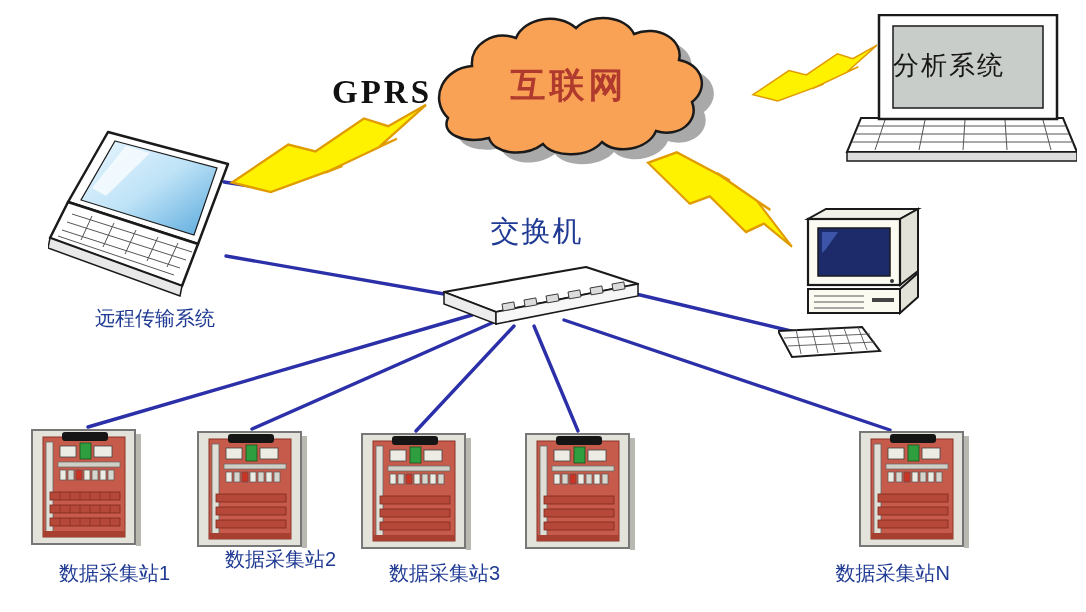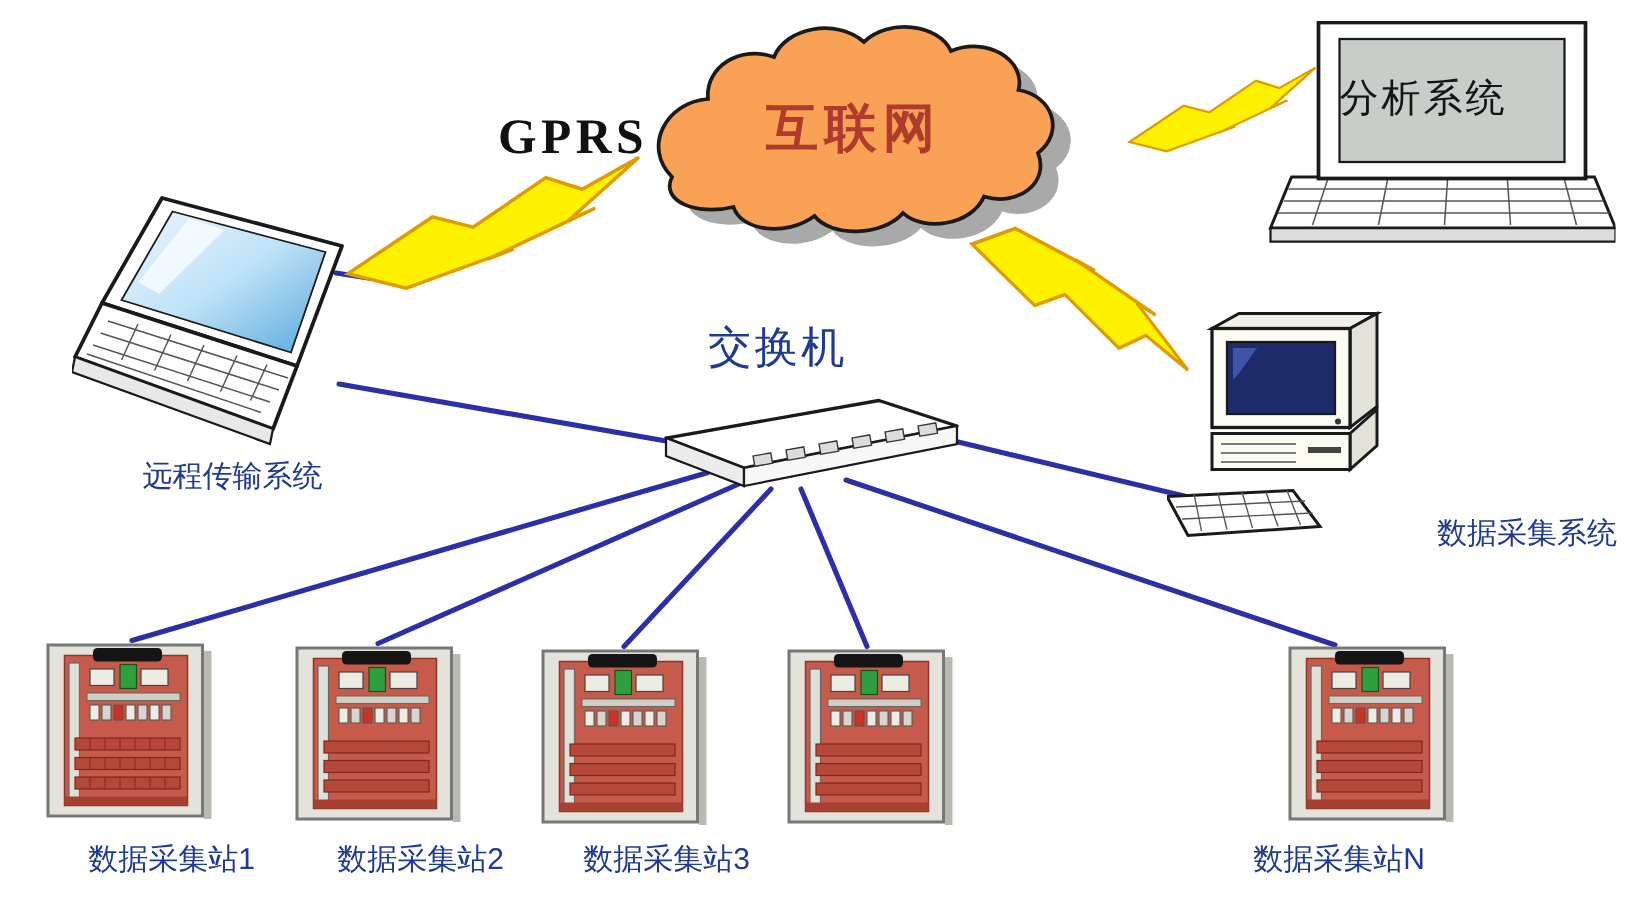--- a/index.html
+++ b/index.html
@@ -16,21 +16,21 @@
   }
   .lbl-gprs{
     position:absolute;font-family:"Liberation Serif", serif;font-weight:bold;
     font-size:33px;letter-spacing:3px;color:#111;
   }
   .lbl-cloud{
     position:absolute;text-align:center;font-weight:bold;font-size:35px;
     color:var(--cloud-text,#B03A2E);letter-spacing:4px;
   }
   .lbl-switch{
-    position:absolute;text-align:left;font-size:29px;letter-spacing:2px;
+    position:absolute;text-align:center;font-size:29px;letter-spacing:2px;
     color:var(--label,#1F3A93);
   }
   .lbl-screen{
     position:absolute;text-align:left;font-size:26px;color:#151515;letter-spacing:2px;
   }
   line.net{stroke:var(--line,#2B2FA8);stroke-width:3.4;stroke-linecap:round;}
   .boltshape{fill:var(--bolt-fill,#FFF200);stroke:var(--bolt-stroke,#E09B00);stroke-width:2.4;stroke-linejoin:miter;}
 </style>
 </head>
 <body>
@@ -318,20 +318,19 @@
   <div class="lbl-gprs" style="left:322px;top:74px;width:120px;text-align:center">GPRS</div>
 
   <div class="lbl-cloud" style="left:494px;top:62px;width:150px">互联网</div>
 
   <div class="lbl-switch" style="left:472px;top:212px;width:130px">交换机</div>
 
   <div class="lbl-screen" style="left:893px;top:48px;width:150px">分析系统</div>
 
   <div class="lbl" style="left:35px;top:306px;width:180px">远程传输系统</div>
 
-  <div class="lbl" style="left:898px;top:344px;width:180px">数据采集系统</div>
 
   <div class="lbl" style="left:0px;top:561px;width:170px">数据采集站1</div>
-  <div class="lbl" style="left:166px;top:561px;width:170px">数据采集站2</div>
+  <div class="lbl" style="left:166px;top:547px;width:170px">数据采集站2</div>
   <div class="lbl" style="left:330px;top:561px;width:170px">数据采集站3</div>
   <div class="lbl" style="left:780px;top:561px;width:170px">数据采集站N</div>
 
 </div>
 
 </body></html>

